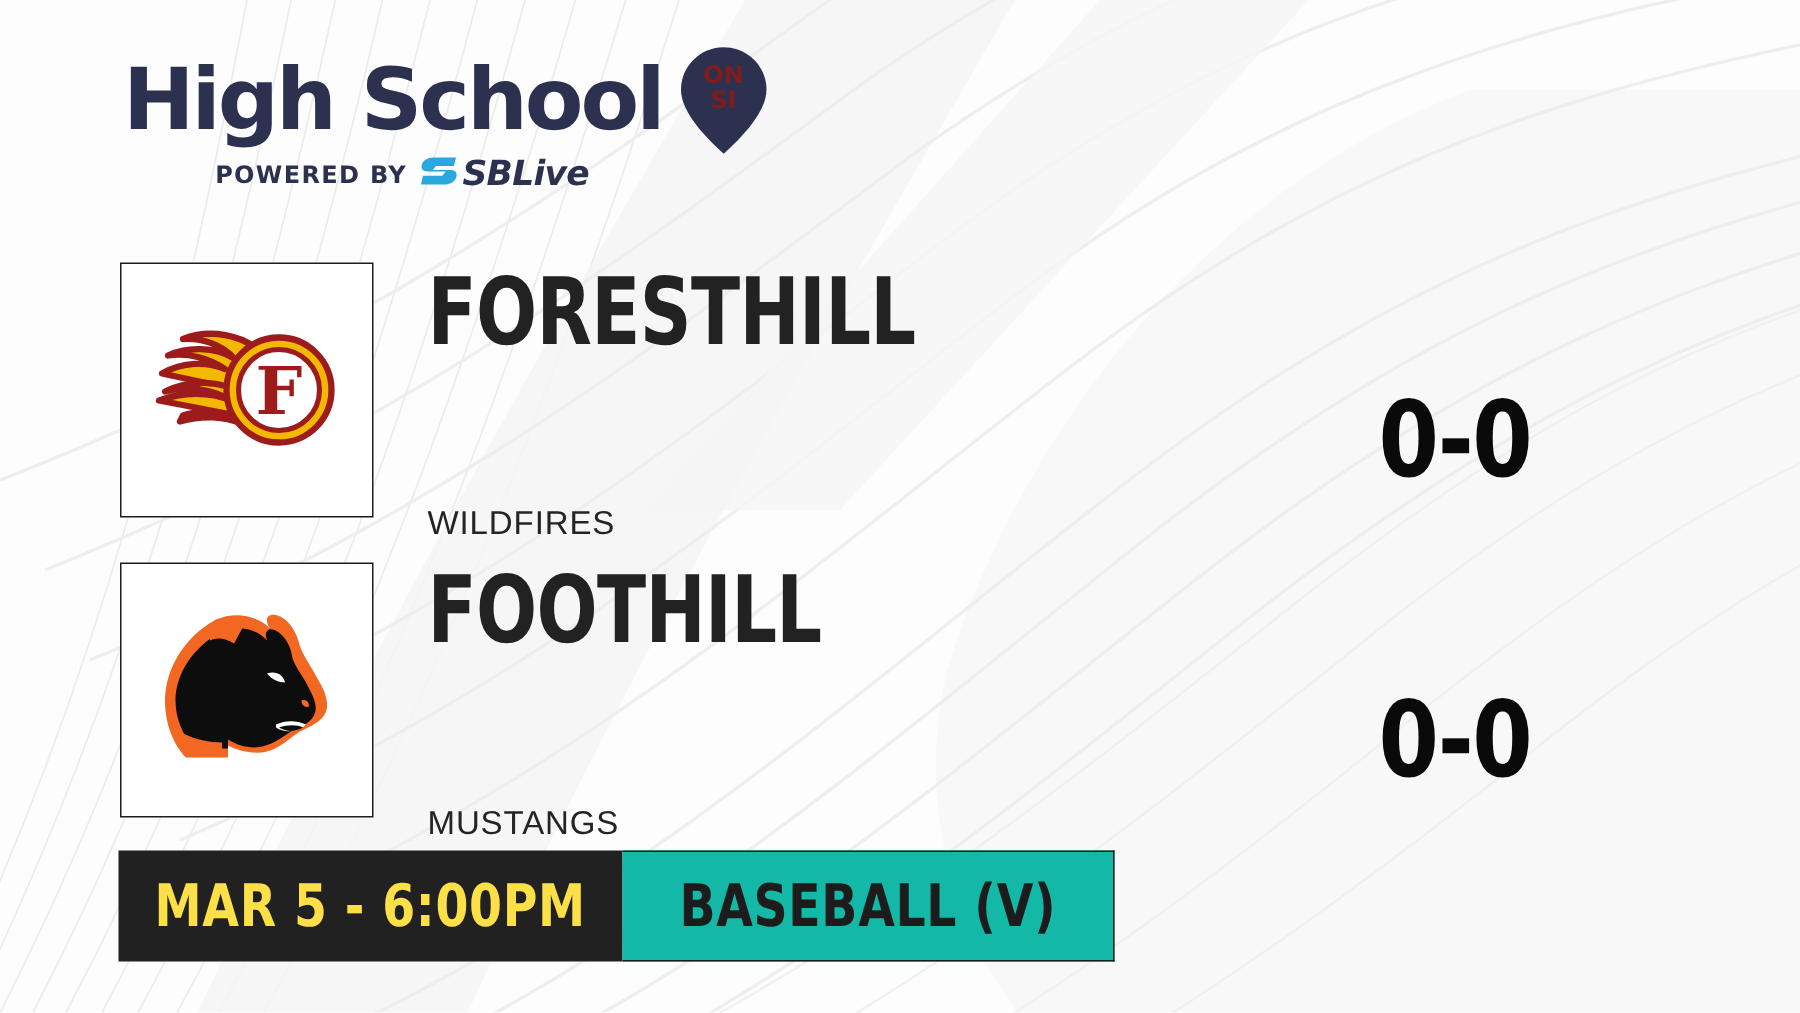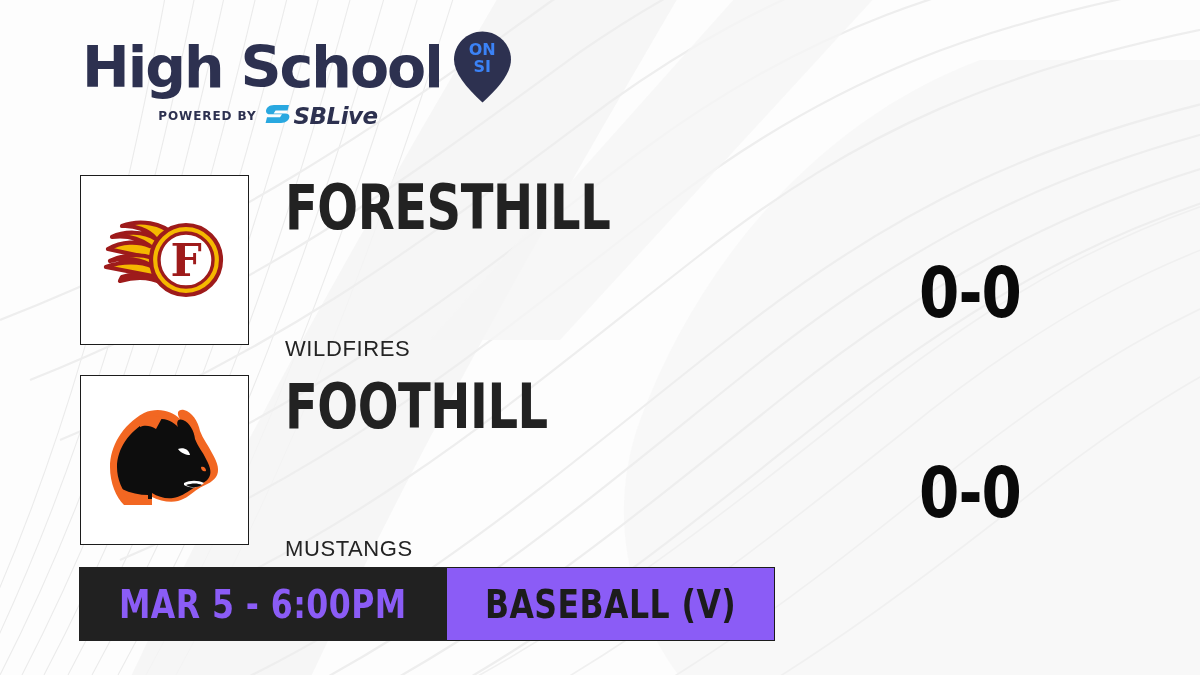--- a/index.html
+++ b/index.html
@@ -32,29 +32,29 @@
   .pin{
     position:relative;margin-left:11px;width:59px;height:72px;
     display:block;
   }
   .pin svg{display:block;}
   .pin-text{
     position:absolute;left:0;top:11px;width:59px;
     text-align:center;
     font-family:"DejaVu Sans", sans-serif;
     font-weight:bold;font-size:16px;line-height:16.5px;
-    color:#3b82f6;letter-spacing:0px;
+    color:#7f1d1d;letter-spacing:0px;
   }
   .powered{
     display:flex;align-items:center;justify-content:center;
     width:372px;margin-top:6px;height:20px;
   }
   .powered-by{
     font-family:"DejaVu Sans", sans-serif;
-    font-weight:bold;font-size:12px;letter-spacing:0.9px;
+    font-weight:bold;font-size:16px;letter-spacing:0.9px;
     color:#2d3150;
   }
   .sbl-mark{margin-left:9px;display:block;}
   .sbl-word{
     margin-left:2px;
     font-family:"DejaVu Sans", sans-serif;
     font-weight:bold;font-style:italic;font-size:23px;
     letter-spacing:-0.5px;color:#2d3150;line-height:20px;
   }
 
@@ -102,26 +102,26 @@
   }
   #score-1{left:860px;top:258px;}
   #score-2{left:860px;top:458px;}
 
   
   #info-bar{
     position:absolute;left:79px;top:567px;height:74px;
     display:flex;align-items:stretch;
   }
   .bar-date{
-    background:#212121;color:#8b5cf6;
-    display:flex;align-items:center;justify-content:center;
-    padding:0 24px;min-width:295px;box-sizing:border-box;
+    background:#212121;color:#fde047;
+    display:flex;align-items:center;justify-content:center;
+    padding:0 8px;min-width:295px;box-sizing:border-box;
   }
   .bar-sport{
-    background:#8b5cf6;color:#1c1c1c;
+    background:#14b8a6;color:#1c1c1c;
     border:1.6px solid #1c1c1c;border-left:none;
     display:flex;align-items:center;justify-content:center;
     padding:0 24px;min-width:322px;box-sizing:border-box;
   }
   .bar-text{
     font-family:"DejaVu Sans Condensed","DejaVu Sans", sans-serif;
     font-weight:bold;font-size:39px;line-height:39px;
     letter-spacing:0.5px;white-space:nowrap;
     transform:scaleX(0.9);transform-origin:center center;
   }

